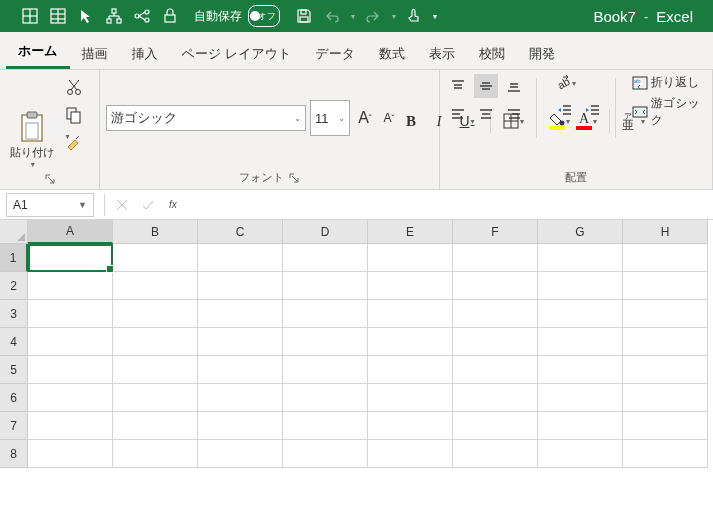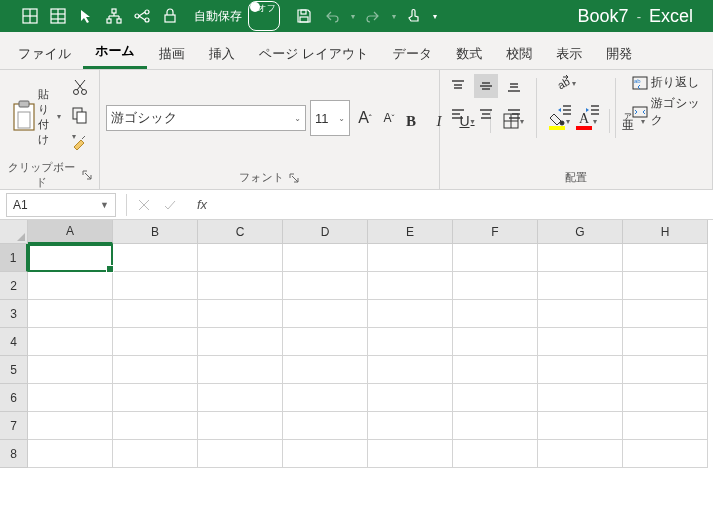--- a/index.html
+++ b/index.html
@@ -1,36 +1,36 @@
 <!DOCTYPE html>
 <html><head>
 <meta charset="utf-8">
 <style>
 *{box-sizing:border-box;margin:0;padding:0;font-family:"Yu Gothic UI","Meiryo",sans-serif}
 body{background:#fff;font-size:13px;color:#333;width:713px;height:531px;overflow:hidden}
 .titlebar{background:#197b3e;height:32px;display:flex;align-items:center;color:#fff;padding:0 20px;gap:8px}
 .tb-icon{width:20px;height:20px;display:flex;align-items:center;justify-content:center;cursor:pointer}
 .tb-icon svg{width:16px;height:16px;stroke:#fff;fill:none;stroke-width:1.2}
 .autosave{display:flex;align-items:center;gap:6px;font-size:12px;margin:0 6px}
-.toggle{width:32px;height:30px;border:1px solid #fff;border-radius:8px;display:flex;padding:0 1px;position:relative}
+.toggle{width:32px;height:22px;border:1px solid #fff;border-radius:8px;display:flex;align-items:center;padding:0 1px;position:relative}
 .toggle-dot{width:10px;height:10px;background:#fff;border-radius:50%}
 .toggle-text{font-size:9px;position:absolute;right:3px;color:#fff}
 .titlebar .spacer{flex:1}
-.title-text{font-size:18px}
+.title-text{font-size:15px}
 .menubar{background:#f3f2f1;height:38px;display:flex;align-items:flex-end;padding:0 6px;border-bottom:1px solid #d4d4d4}
 .menu-item{padding:8px 12px 6px;font-size:13px;cursor:pointer;color:#333}
 .menu-item.active{color:#000000;font-weight:600;border-bottom:3px solid #197b3e}
 .ribbon{background:#f3f2f1;height:120px;display:flex;border-bottom:1px solid #d4d4d4}
 .rg{border-right:1px solid #d4d4d4;padding:4px 6px 2px;display:flex;flex-direction:column}
 .rg-body{flex:1;display:flex;gap:4px}
 .rg-label{text-align:center;font-size:11px;color:#555;padding:2px 0;display:flex;justify-content:center;align-items:center;gap:4px}
 .dialog-launch{width:12px;height:12px}
 .dialog-launch svg{width:12px;height:12px}
 
-.clip-left{display:flex;flex-direction:row;align-items:center;justify-content:flex-end;padding:2px 4px;cursor:pointer}
+.clip-left{display:flex;flex-direction:column;align-items:center;justify-content:flex-end;padding:2px 4px;cursor:pointer}
 .clip-left svg{width:28px;height:32px}
 .clip-left-text{font-size:11px;margin-top:2px}
 .clip-right{display:flex;flex-direction:column;gap:8px;padding:4px 2px}
 .clip-right .mini{width:20px;height:20px;cursor:pointer}
 .clip-right .mini svg{width:18px;height:18px}
 .caret{font-size:8px;color:#666;margin-left:1px}
 
 .font-top{display:flex;gap:4px;align-items:center;margin-bottom:6px}
 .font-select{width:200px;height:26px;border:1px solid #ababab;background:#fff;font-size:13px;padding:0 4px;display:flex;align-items:center;justify-content:space-between;cursor:pointer}
 .font-size{width:40px;height:36px;border:1px solid #ababab;background:#fff;font-size:13px;padding:0 4px;display:flex;align-items:center;justify-content:space-between;cursor:pointer}
@@ -52,27 +52,27 @@
 .abtn{width:24px;height:24px;display:flex;align-items:center;justify-content:center;cursor:pointer}
 .abtn svg{width:16px;height:16px}
 .abtn .al-line{stroke:#333;stroke-width:1.4}
 .align-extra{display:flex;flex-direction:column;gap:6px;margin-left:6px}
 .orient{display:flex;align-items:center;cursor:pointer}
 .wrap-merge{display:flex;flex-direction:column;gap:4px;margin-left:6px}
 .wm{display:flex;align-items:center;gap:3px;font-size:12px;cursor:pointer}
 .wm svg{width:16px;height:16px}
 
 .fbar{height:30px;border-bottom:1px solid #d4d4d4;display:flex;align-items:center;background:#fff}
-.namebox{width:110px;height:24px;border:1px solid #ccc;margin:0 6px;padding:0 6px;display:flex;align-items:center;justify-content:space-between;font-size:12px}
+.namebox{width:88px;height:24px;border:1px solid #ccc;margin:0 6px;padding:0 6px;display:flex;align-items:center;justify-content:space-between;font-size:12px}
 .namebox .dd{color:#666;font-size:9px}
 .fb-sep{width:1px;height:22px;background:#d4d4d4;margin:0 4px}
 .fbtns{display:flex;gap:8px;padding:0 4px}
 .fbb{width:18px;height:18px;display:flex;align-items:center;justify-content:center;cursor:pointer;color:#bbb}
 .fbb svg{width:14px;height:14px}
-.fx{font-style:italic;font-size:13px;color:#555;margin:0 14px}
+.fx{font-style:italic;font-size:10px;color:#555;margin:0 8px}
 .finput{flex:1;height:24px;border:none;outline:none;font-size:13px;padding:0 4px}
 .corner{width:28px;height:24px;background:#e6e6e6;border-right:1px solid #ccc;border-bottom:1px solid #ccc;position:relative}
 .corner::after{content:"";position:absolute;right:2px;bottom:2px;border-left:8px solid transparent;border-bottom:8px solid #b7b7b7}
 .col-headers{display:flex}
 .ch{width:85px;height:24px;background:#e6e6e6;border-right:1px solid #ccc;border-bottom:1px solid #ccc;display:flex;align-items:center;justify-content:center;font-size:12px;color:#333}
 .ch.sel{background:#d2d2d2;border-bottom:2px solid #197b3e}
 .left-col{display:flex;flex-direction:column}
 .rh{width:28px;height:28px;background:#e6e6e6;border-right:1px solid #ccc;border-bottom:1px solid #ccc;display:flex;align-items:center;justify-content:center;font-size:12px;color:#333}
 .rh.sel{background:#d2d2d2;border-right:2px solid #197b3e}
 .cells{position:relative}
@@ -171,29 +171,28 @@
       </svg>
     </div>
   <span class="caret" style="color:#fff">▾</span>
   <div class="spacer"></div>
   <span class="title-text">Book7</span>
   <span style="opacity:.8">-</span>
   <span class="title-text">Excel</span>
 </div>
 
 <div class="menubar">
-  <div class="menu-item">ファイル</div>
   <div class="menu-item active">ホーム</div>
   <div class="menu-item">描画</div>
   <div class="menu-item">挿入</div>
   <div class="menu-item">ページ レイアウト</div>
   <div class="menu-item">データ</div>
   <div class="menu-item">数式</div>
+  <div class="menu-item">表示</div>
   <div class="menu-item">校閲</div>
-  <div class="menu-item">表示</div>
   <div class="menu-item">開発</div>
 </div>
 
 <div class="ribbon">
 
   <div class="rg" style="width:100px">
     <div class="rg-body">
       <div class="clip-left">
         <svg viewBox="0 0 28 32">
             <rect x="4" y="4" width="20" height="26" fill="#fff" stroke="#8a6b2f" stroke-width="1.2"></rect>
@@ -214,21 +213,20 @@
               <rect x="2" y="2" width="9" height="11"></rect>
               <rect x="6" y="6" width="9" height="11" fill="#fff"></rect>
             </svg><span class="caret">▾</span></div>
         <div class="mini"><svg viewBox="0 0 18 18" stroke="#b58a2e" fill="#f3c96b">
               <path d="M3 13 L10 6 L13 9 L6 16 Z"></path>
               <line x1="11" y1="5" x2="14" y2="2" stroke="#666"></line>
             </svg></div>
       </div>
     </div>
     <div class="rg-label">
-        <span>クリップボード</span>
         <span class="dialog-launch"><svg viewBox="0 0 12 12" stroke="#666" fill="none">
             <path d="M2 2 H6 M2 2 V6 M4 4 L10 10 M10 6 V10 H6"></path>
           </svg></span>
       </div>
   </div>
 
   <div class="rg" style="width:340px">
     <div class="rg-body">
       <div class="font-col" style="flex:1">
         <div class="font-top">

